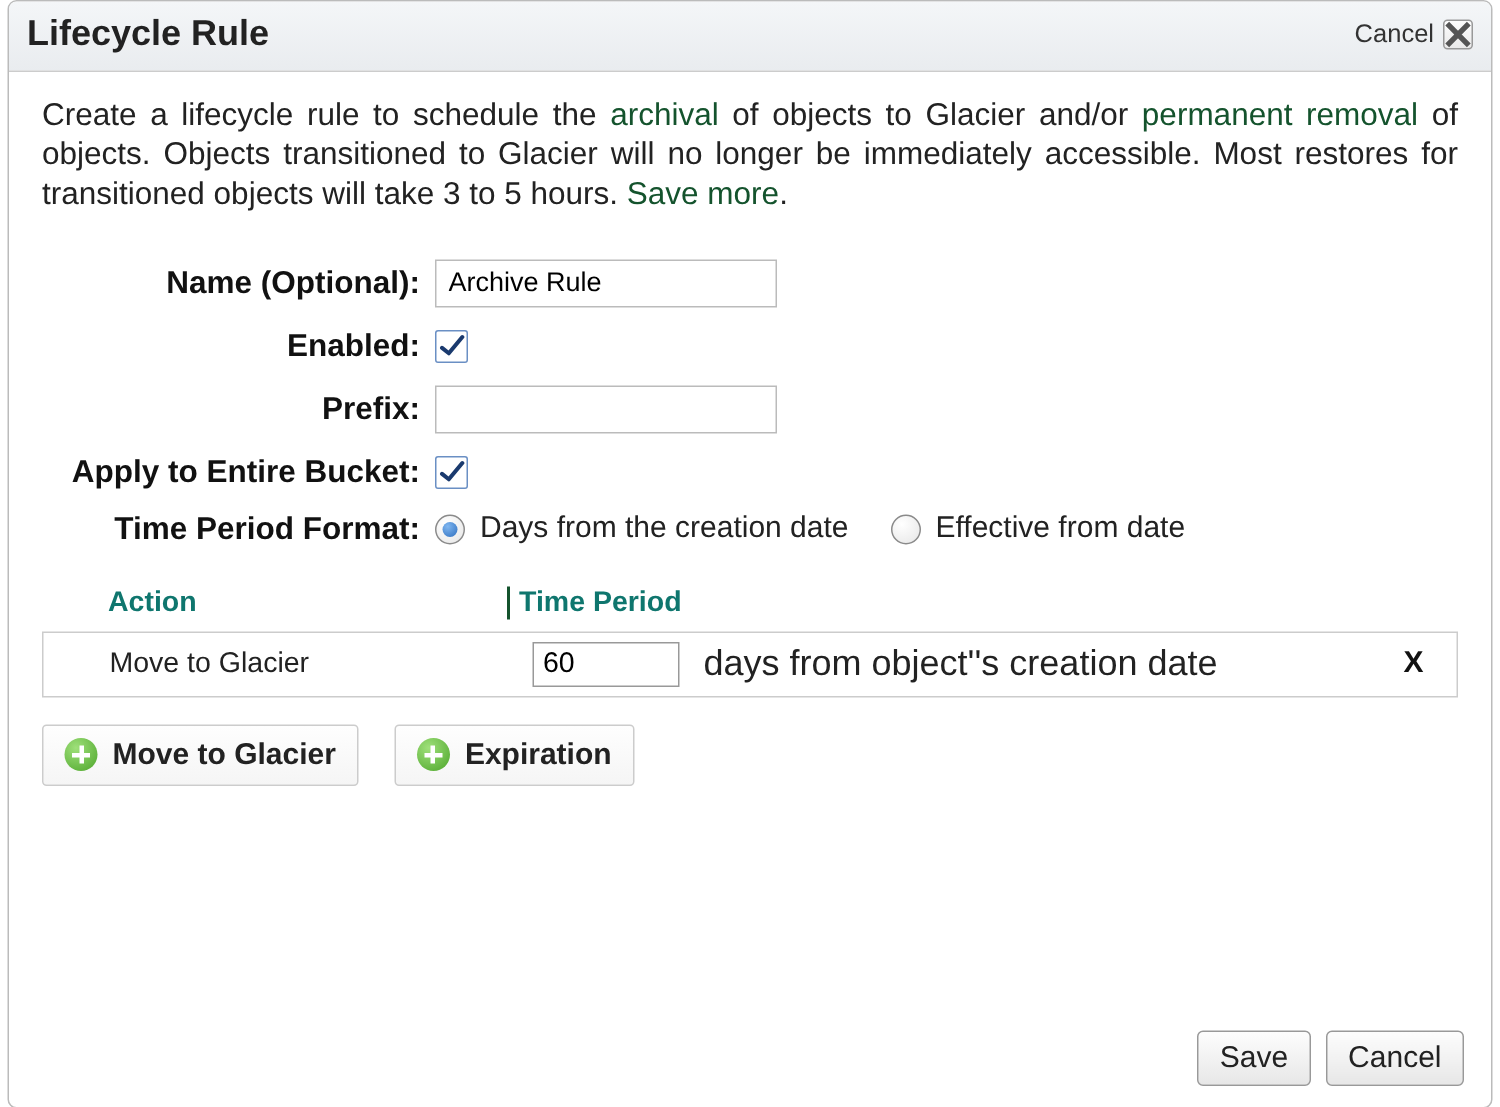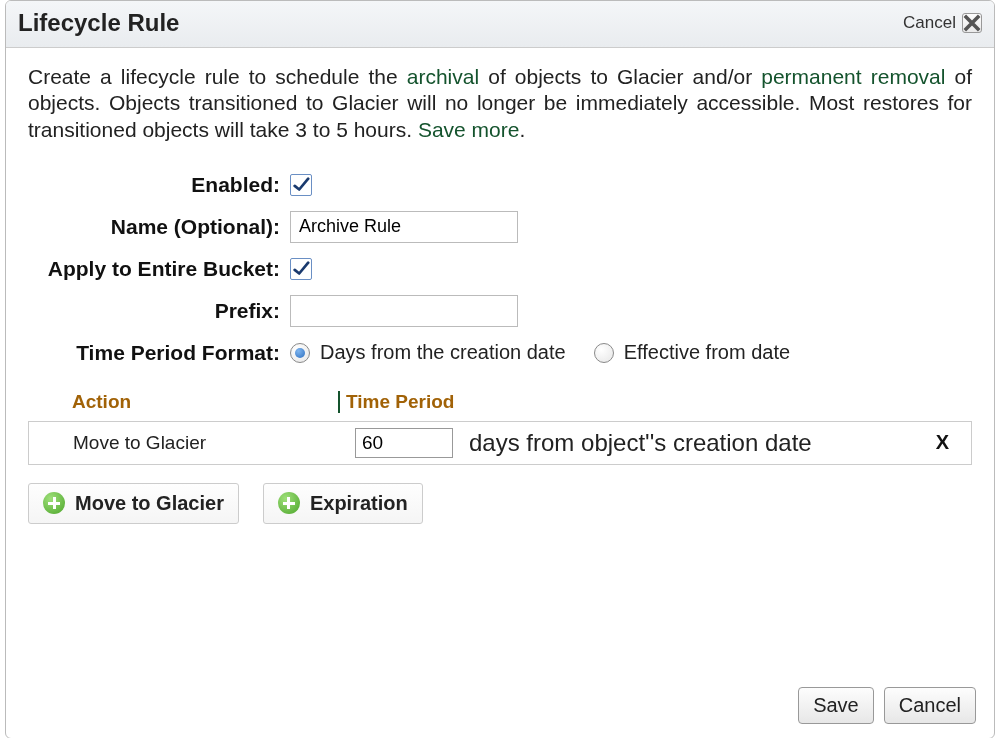--- a/index.html
+++ b/index.html
@@ -135,21 +135,21 @@
     border-radius: 50%;
     background: radial-gradient(circle at 35% 30%, #7fb6f0, #2e6fbf);
   }
   .actions-table {
     margin-top: 26px;
   }
   .actions-header {
     display: flex;
     font-size: 19px;
     font-weight: bold;
-    color: #a16207;
+    color: #0f766e;
     padding: 0 0 8px 0;
   }
   .col-action { width: 310px; padding-left: 44px;}
   .col-time { flex: 1; border-left: 2px solid #14532d; padding-left: 6px;}
   .action-row {
     display: flex;
     align-items: center;
     border: 1px solid #ccc;
     background: #fff;
     height: 44px;
@@ -252,52 +252,52 @@
       </div>
     </div>
   </div>
 
   <div class="body">
     <div class="intro">
       <span>Create a lifecycle rule to schedule the </span><a href="#">archival</a><span> of objects to Glacier and/or </span><a href="#">permanent removal</a><span> of objects. Objects transitioned to Glacier will no longer be immediately accessible. Most restores for transitioned objects will take 3 to 5 hours. </span><a href="#">Save more</a><span>.</span>
     </div>
 
     <div class="form-row">
+      <div class="form-label">Name (Optional):</div>
+      <div class="form-control">
+        <input type="text" class="txt" value="Archive Rule" style="">
+      </div>
+    </div>
+
+    <div class="form-row">
       <div class="form-label">Enabled:</div>
       <div class="form-control">
         <div class="chk">
           <svg viewBox="0 0 20 20">
               <path d="M3 11 L8 15 L18 3" stroke="#1a3a6e" stroke-width="3" fill="none" stroke-linecap="round" stroke-linejoin="round"></path>
             </svg>
         </div>
       </div>
     </div>
 
     <div class="form-row">
-      <div class="form-label">Name (Optional):</div>
-      <div class="form-control">
-        <input type="text" class="txt" value="Archive Rule" style="">
+      <div class="form-label">Prefix:</div>
+      <div class="form-control">
+        <input type="text" class="txt" value="" style="">
       </div>
     </div>
 
     <div class="form-row">
       <div class="form-label">Apply to Entire Bucket:</div>
       <div class="form-control">
         <div class="chk">
           <svg viewBox="0 0 20 20">
               <path d="M3 11 L8 15 L18 3" stroke="#1a3a6e" stroke-width="3" fill="none" stroke-linecap="round" stroke-linejoin="round"></path>
             </svg>
         </div>
-      </div>
-    </div>
-
-    <div class="form-row">
-      <div class="form-label">Prefix:</div>
-      <div class="form-control">
-        <input type="text" class="txt" value="" style="">
       </div>
     </div>
 
     <div class="form-row">
       <div class="form-label">Time Period Format:</div>
       <div class="form-control">
         <div class="radio-wrap">
           <div class="radio selected"></div>
           <span>Days from the creation date</span>
         </div>

